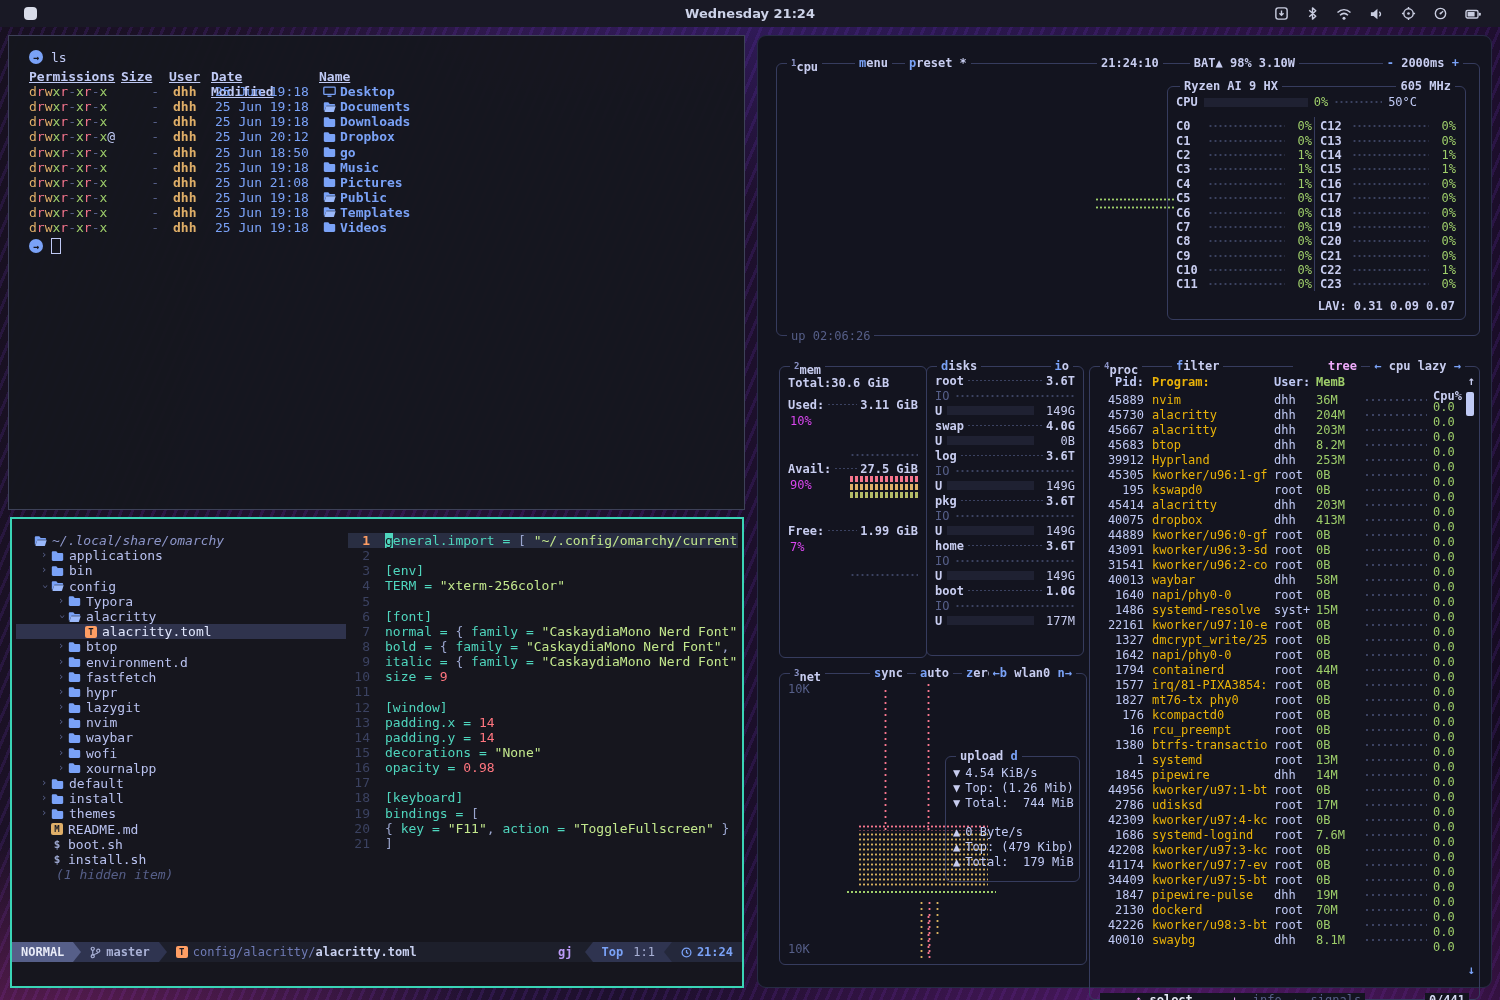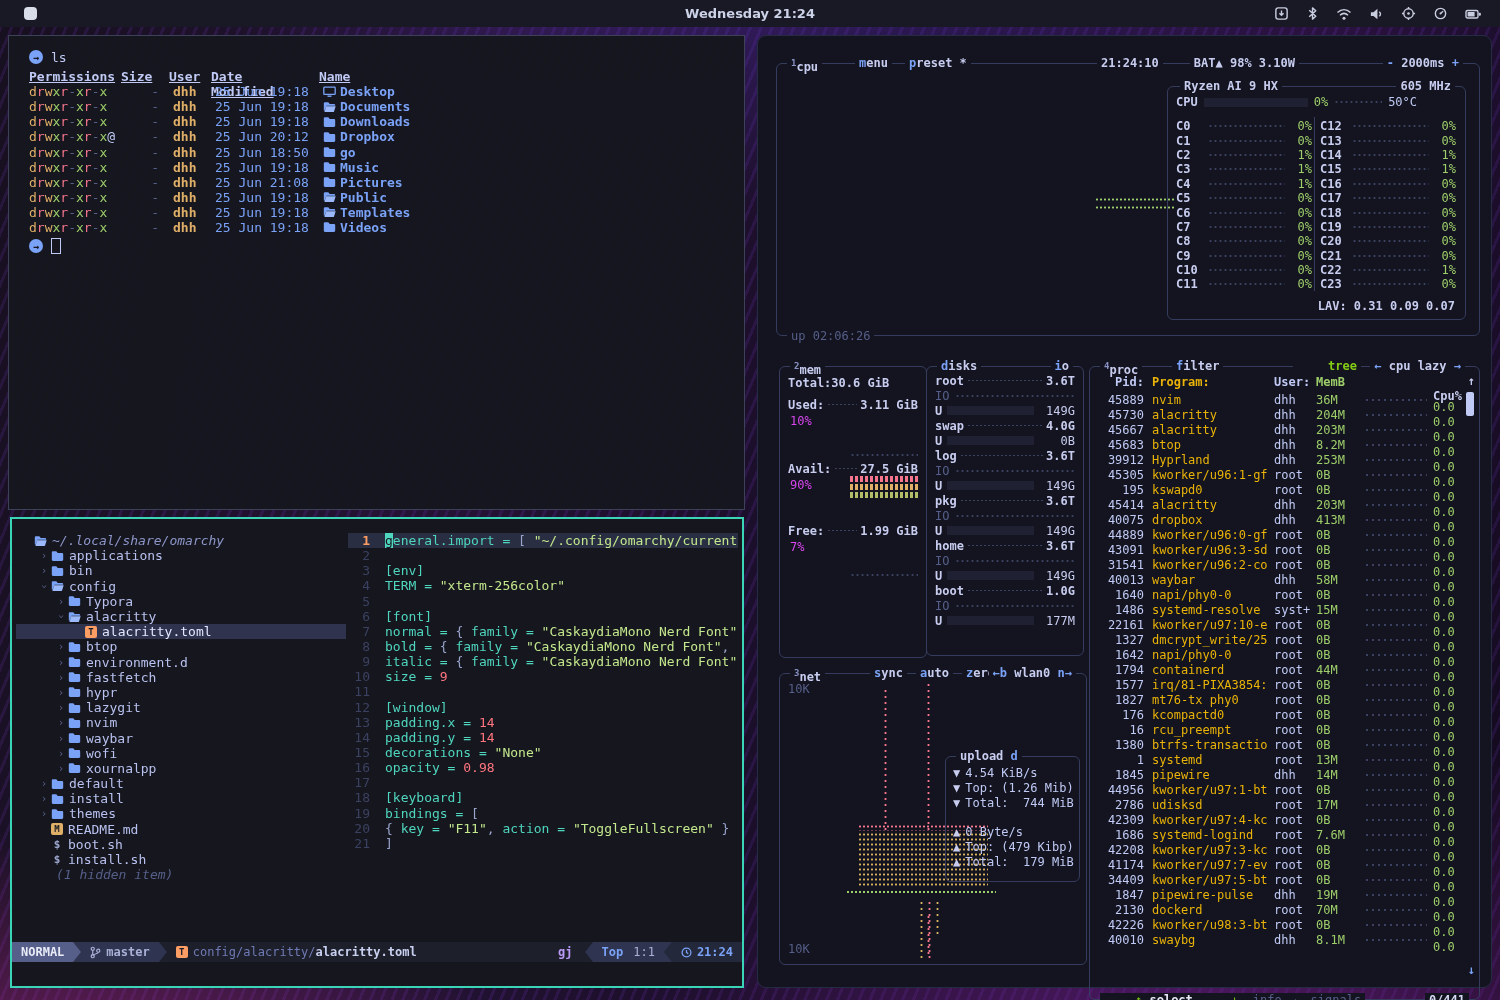--- a/index.html
+++ b/index.html
@@ -35,21 +35,21 @@
   .col-user{width:34px;margin-left:14px;color:#e0af68;font-weight:bold;}
   .col-date{width:100px;margin-left:8px;color:#7aa2f7;}
   .col-name{margin-left:8px;color:#7aa2f7;font-weight:bold;display:flex;align-items:center;}
   .h-perm{width:92px}.h-size{width:38px}.h-user{width:34px;margin-left:10px}.h-date{width:100px;margin-left:8px}.h-name{margin-left:8px}
   .col-name .nic{margin-right:4px;display:inline-flex;}
   .pc-d{color:#e0af68}.pc-r{color:#f7768e}.pc-w{color:#e0af68}.pc-x{color:#9ece6a}.pc-dim{color:#565f89}.pc-at{color:#c0caf5}
   .hollow-cursor{display:inline-block;width:8px;height:14px;border:1px solid #c0caf5;}
   
   #nvimwin{left:10px;top:517px;width:734px;height:471px;border:2px solid #3ad4b6;background:#16161e;font-size:13px;color:#a9b1d6;}
   #tree{position:absolute;left:4px;top:14px;width:330px;}
-  .trow{display:flex;align-items:center;height:15.2px;white-space:nowrap;}
+  .trow{display:flex;height:15.2px;white-space:nowrap;}
   .trow.selected{background:#2f334d;}
   .chev{width:14px;color:#565f89;font-size:11px;display:inline-flex;justify-content:center;}
   .chev.open{transform:rotate(90deg);}
   .ticon{display:inline-flex;margin-right:5px;align-items:center;}
   .tlabel{color:#b8c1ef;}
   .trow.selected .tlabel{color:#e2e8ff;}
   .t-root .tlabel{color:#8d96c9;font-style:italic;}
   .t-hidden .tlabel{color:#565f89;font-style:italic;}
   .fic{display:inline-flex;width:12px;height:12px;border-radius:2px;align-items:center;justify-content:center;
     font-size:9px;font-weight:bold;}
@@ -81,21 +81,21 @@
   .seg-pos .cur{color:#a9b1d6;}
   .tri-d{border-top:10px solid transparent;border-bottom:10px solid transparent;border-right:8px solid #24283b;background:#2f3450;}
   .seg-time{background:#24283b;color:#7aa2f7;font-weight:bold;gap:5px;}
   
   #btopwin{left:757px;top:35px;width:735px;height:953px;background:#13141f;border:1px solid #262b44;border-radius:9px;
     font-size:12px;color:#c0caf5;}
   .bbox{position:absolute;border:1px solid #363c5e;border-radius:6px;}
   .btitle{position:absolute;top:-8px;background:#13141f;padding:0 4px;font-weight:bold;color:#c8cdf0;white-space:pre;line-height:14px;}
   .btitle sup{font-size:9px;color:#8b93c6;}
   .hk{color:#7aa2f7;font-style:normal;}
-  .bl{color:#84cc16;margin-left:31px;}
+  .bl{color:#f0abfc;margin-left:31px;}
   .grn{color:#9ece6a;}
   .bfoot{position:absolute;bottom:-8px;background:#13141f;padding:0 4px;color:#565f89;white-space:pre;line-height:14px;}
   .dots{background-image:radial-gradient(circle,#3b4261 1px,transparent 1.2px);background-size:5px 4px;
     background-repeat:repeat-x;background-position:0 60%;height:4px;}
   .meter{position:relative;height:9px;background:rgba(59,66,97,.3);overflow:hidden;}
   .mfill{height:100%;background:#7d9bf5;
     -webkit-mask:repeating-linear-gradient(90deg,#000 0 4px,transparent 4px 6px);
     mask:repeating-linear-gradient(90deg,#000 0 4px,transparent 4px 6px);}
   .bootm .mfill{background:linear-gradient(90deg,#9ece6a 0 12%,#7d9bf5 12%);}
   

